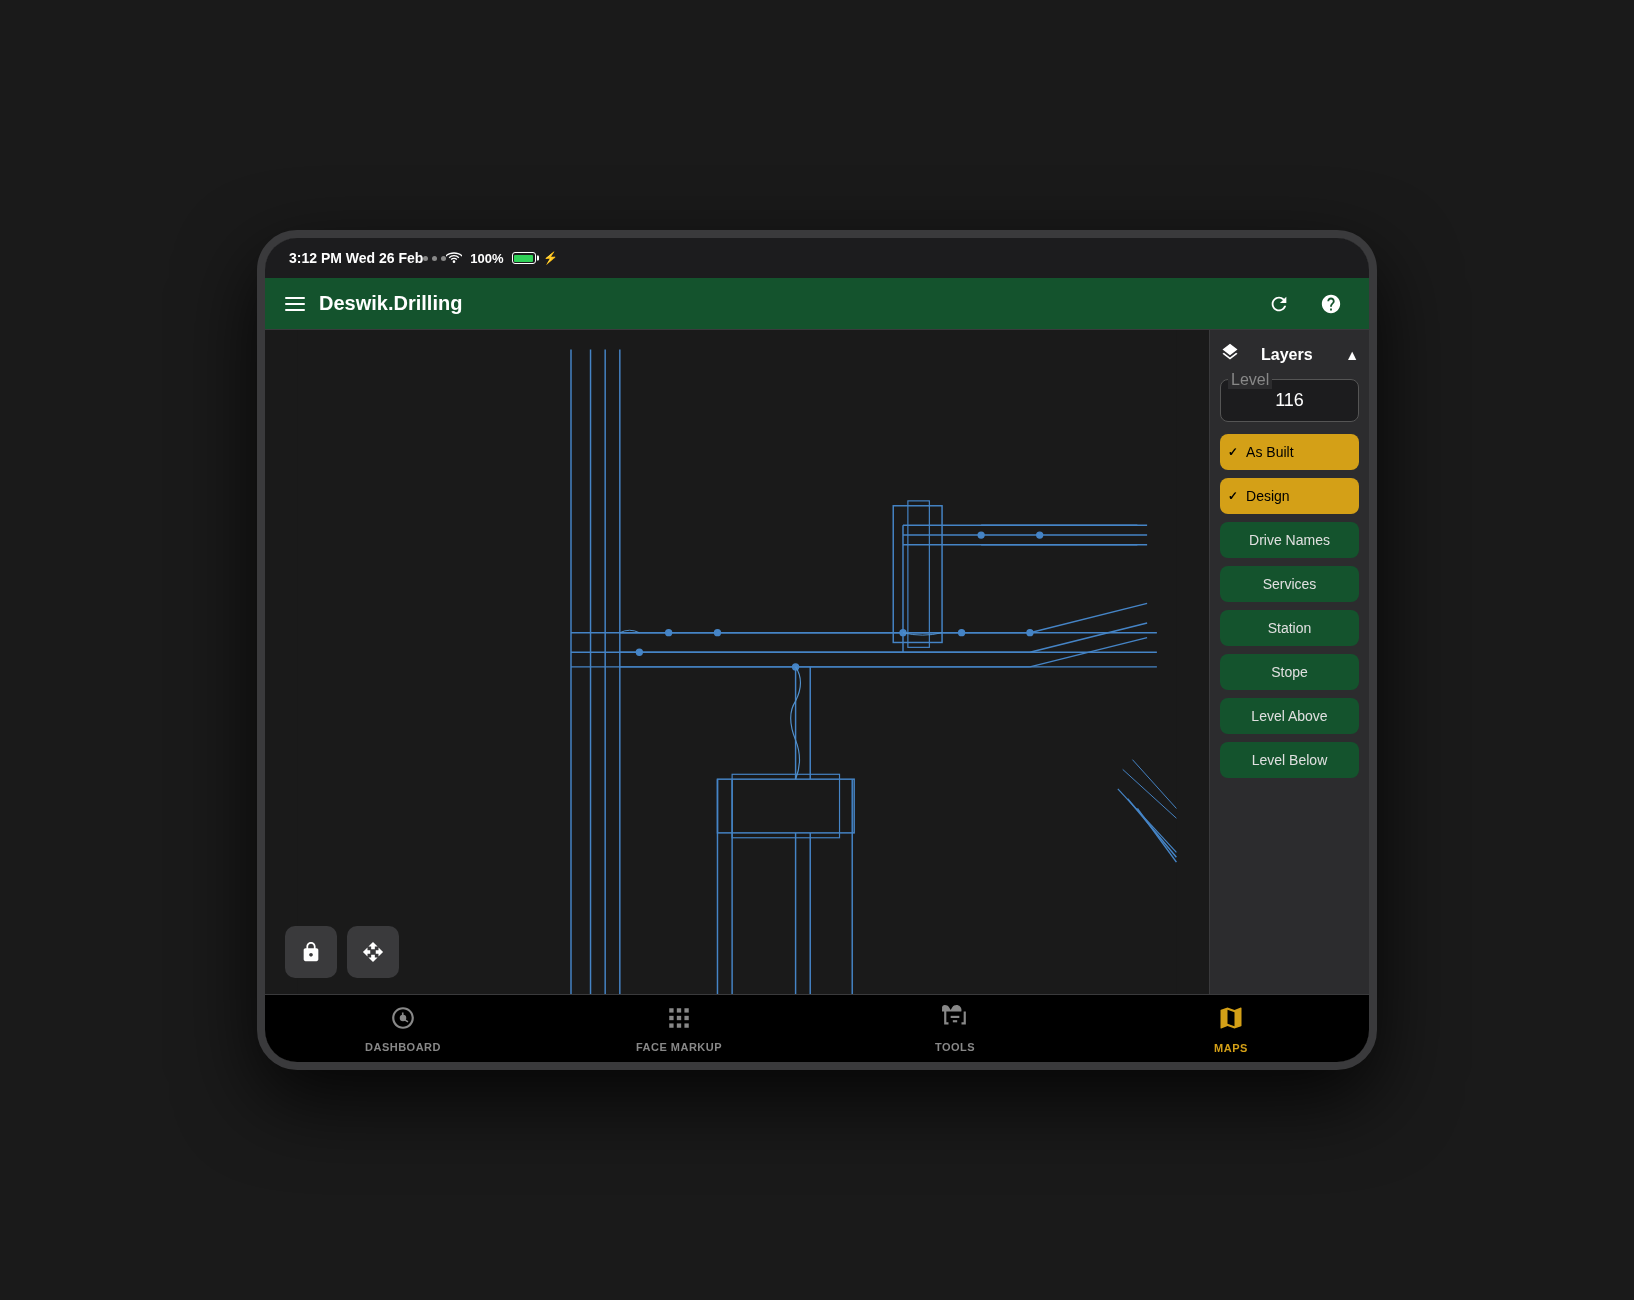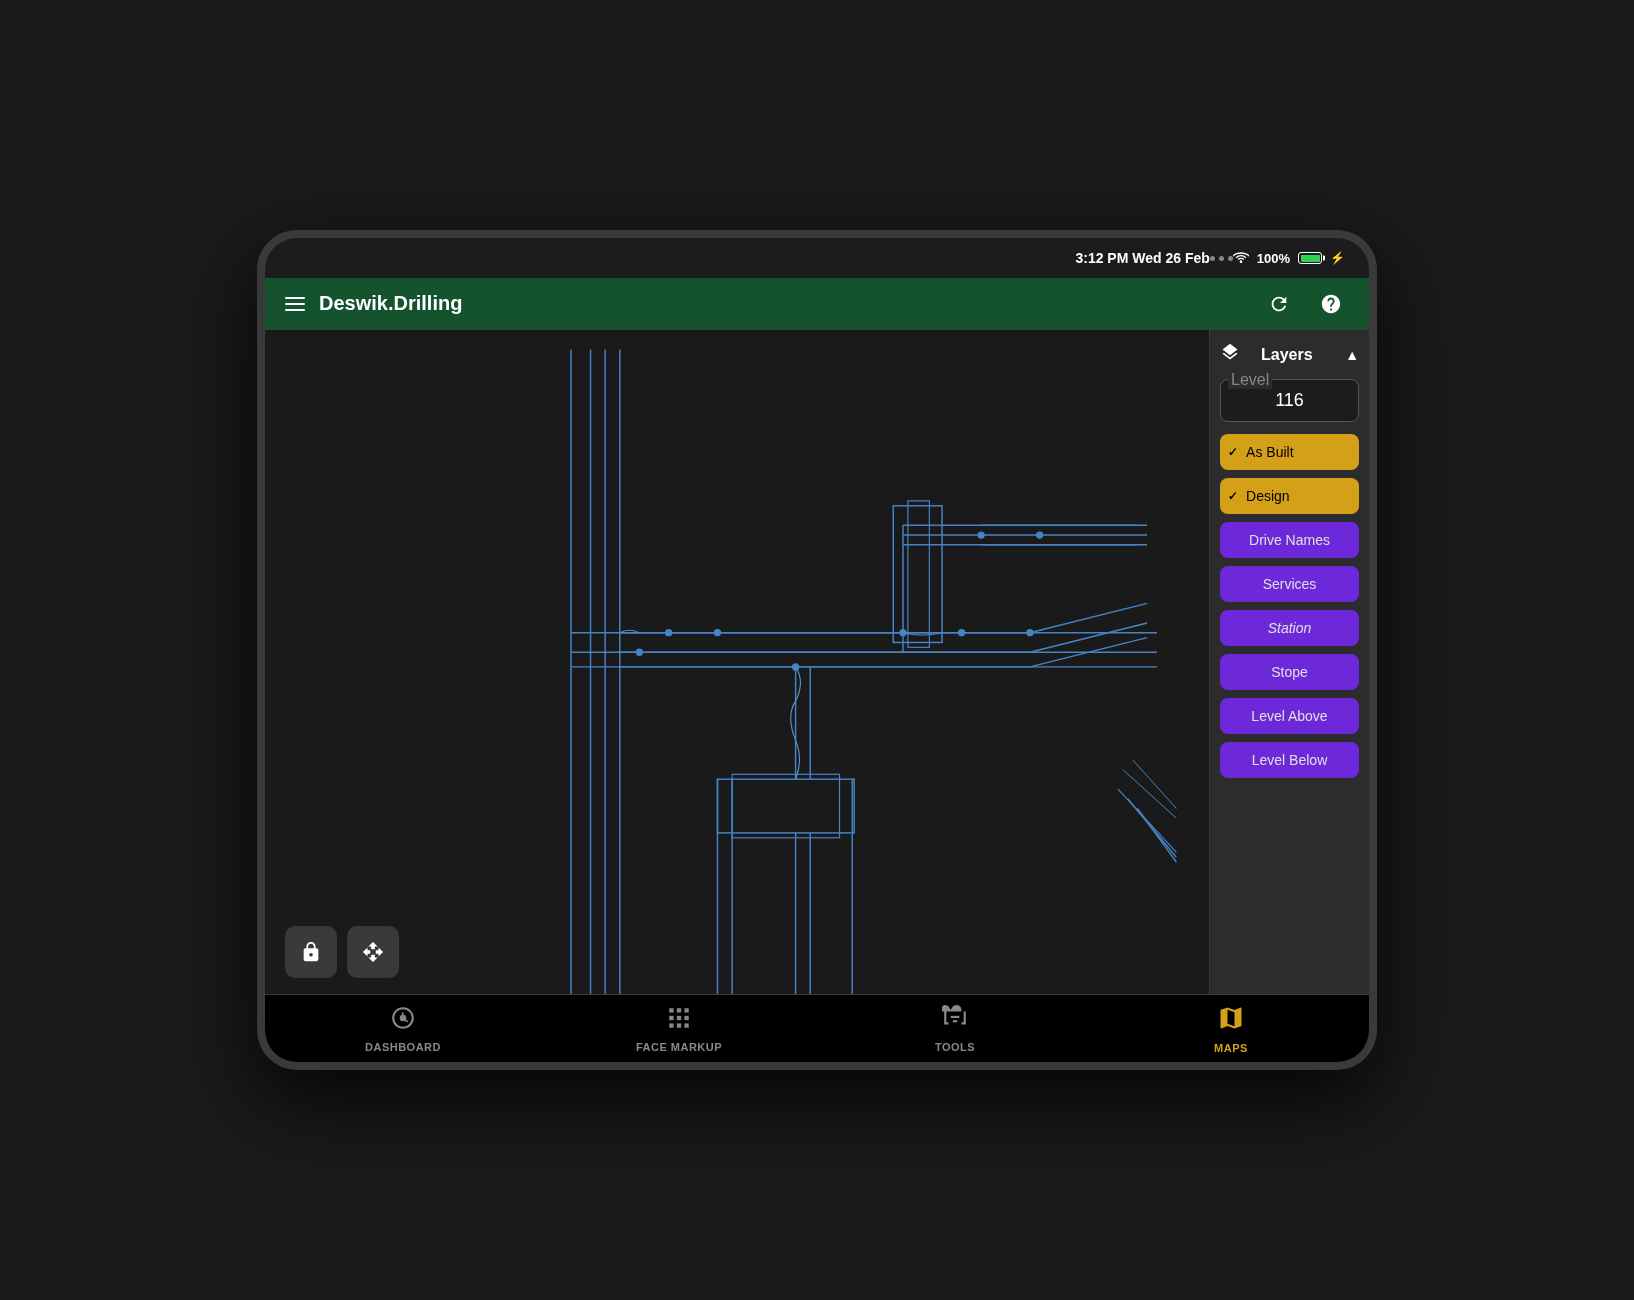--- a/index.html
+++ b/index.html
@@ -23,21 +23,21 @@
       flex-direction: column;
       overflow: hidden;
       position: relative;
     }
 
     
     .status-bar {
       background: #1c1c1e;
       display: flex;
       align-items: center;
-      justify-content: flex-end;
+      justify-content: flex-start;
       padding: 12px 24px;
       height: 40px;
       flex-shrink: 0;
     }
     .status-time {
       color: #fff;
       font-size: 14px;
       font-weight: 600;
     }
     .status-dots {
@@ -239,21 +239,21 @@
       width: 100%;
       padding: 10px 8px;
       border-radius: 8px;
       border: none;
       font-size: 14px;
       font-weight: 500;
       cursor: pointer;
       display: flex;
       align-items: center;
       gap: 8px;
-      background: #6d28d9;
+      background: #14532d;
       color: #e0e0e0;
     }
     .layer-btn.active {
       background: #d4a017;
       color: #000;
     }
     .layer-btn .check {
       font-size: 12px;
       font-weight: 700;
     }
@@ -467,21 +467,21 @@
         <span class="check">✓</span>
         <span class="layer-btn-label">Design</span>
       </button>
       <button class="layer-btn">
         <span class="layer-btn-label" style="text-align:center;width:100%;">Drive Names</span>
       </button>
       <button class="layer-btn">
         <span class="layer-btn-label" style="text-align:center;width:100%;">Services</span>
       </button>
       <button class="layer-btn">
-        <span class="layer-btn-label" style="text-align:center;width:100%;font-style:italic;">Station</span>
+        <span class="layer-btn-label" style="text-align:center;width:100%;">Station</span>
       </button>
       <button class="layer-btn">
         <span class="layer-btn-label" style="text-align:center;width:100%;">Stope</span>
       </button>
       <button class="layer-btn">
         <span class="layer-btn-label" style="text-align:center;width:100%;">Level Above</span>
       </button>
       <button class="layer-btn">
         <span class="layer-btn-label" style="text-align:center;width:100%;">Level Below</span>
       </button>

